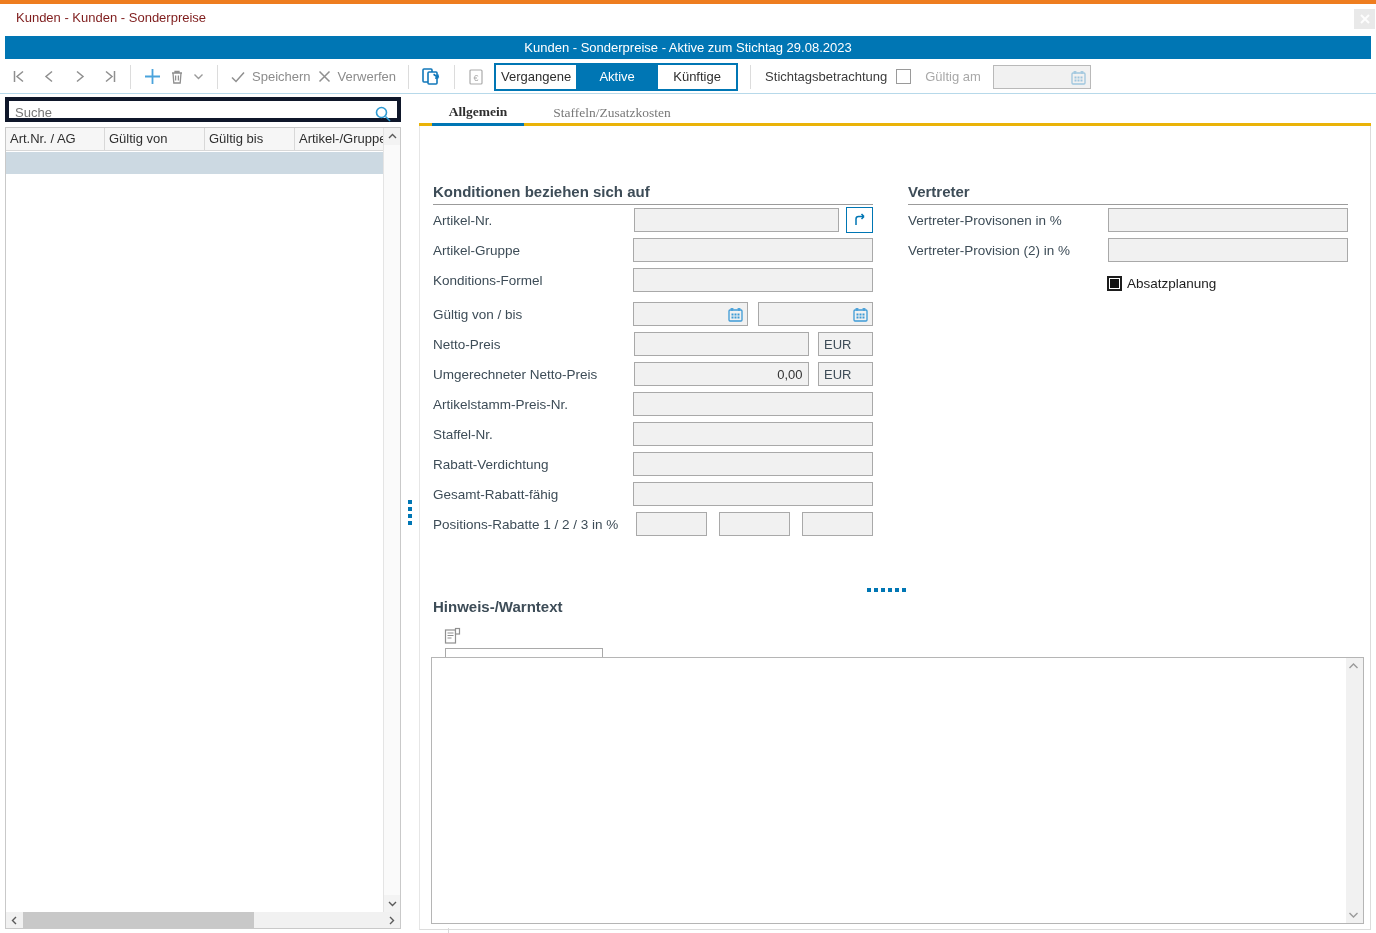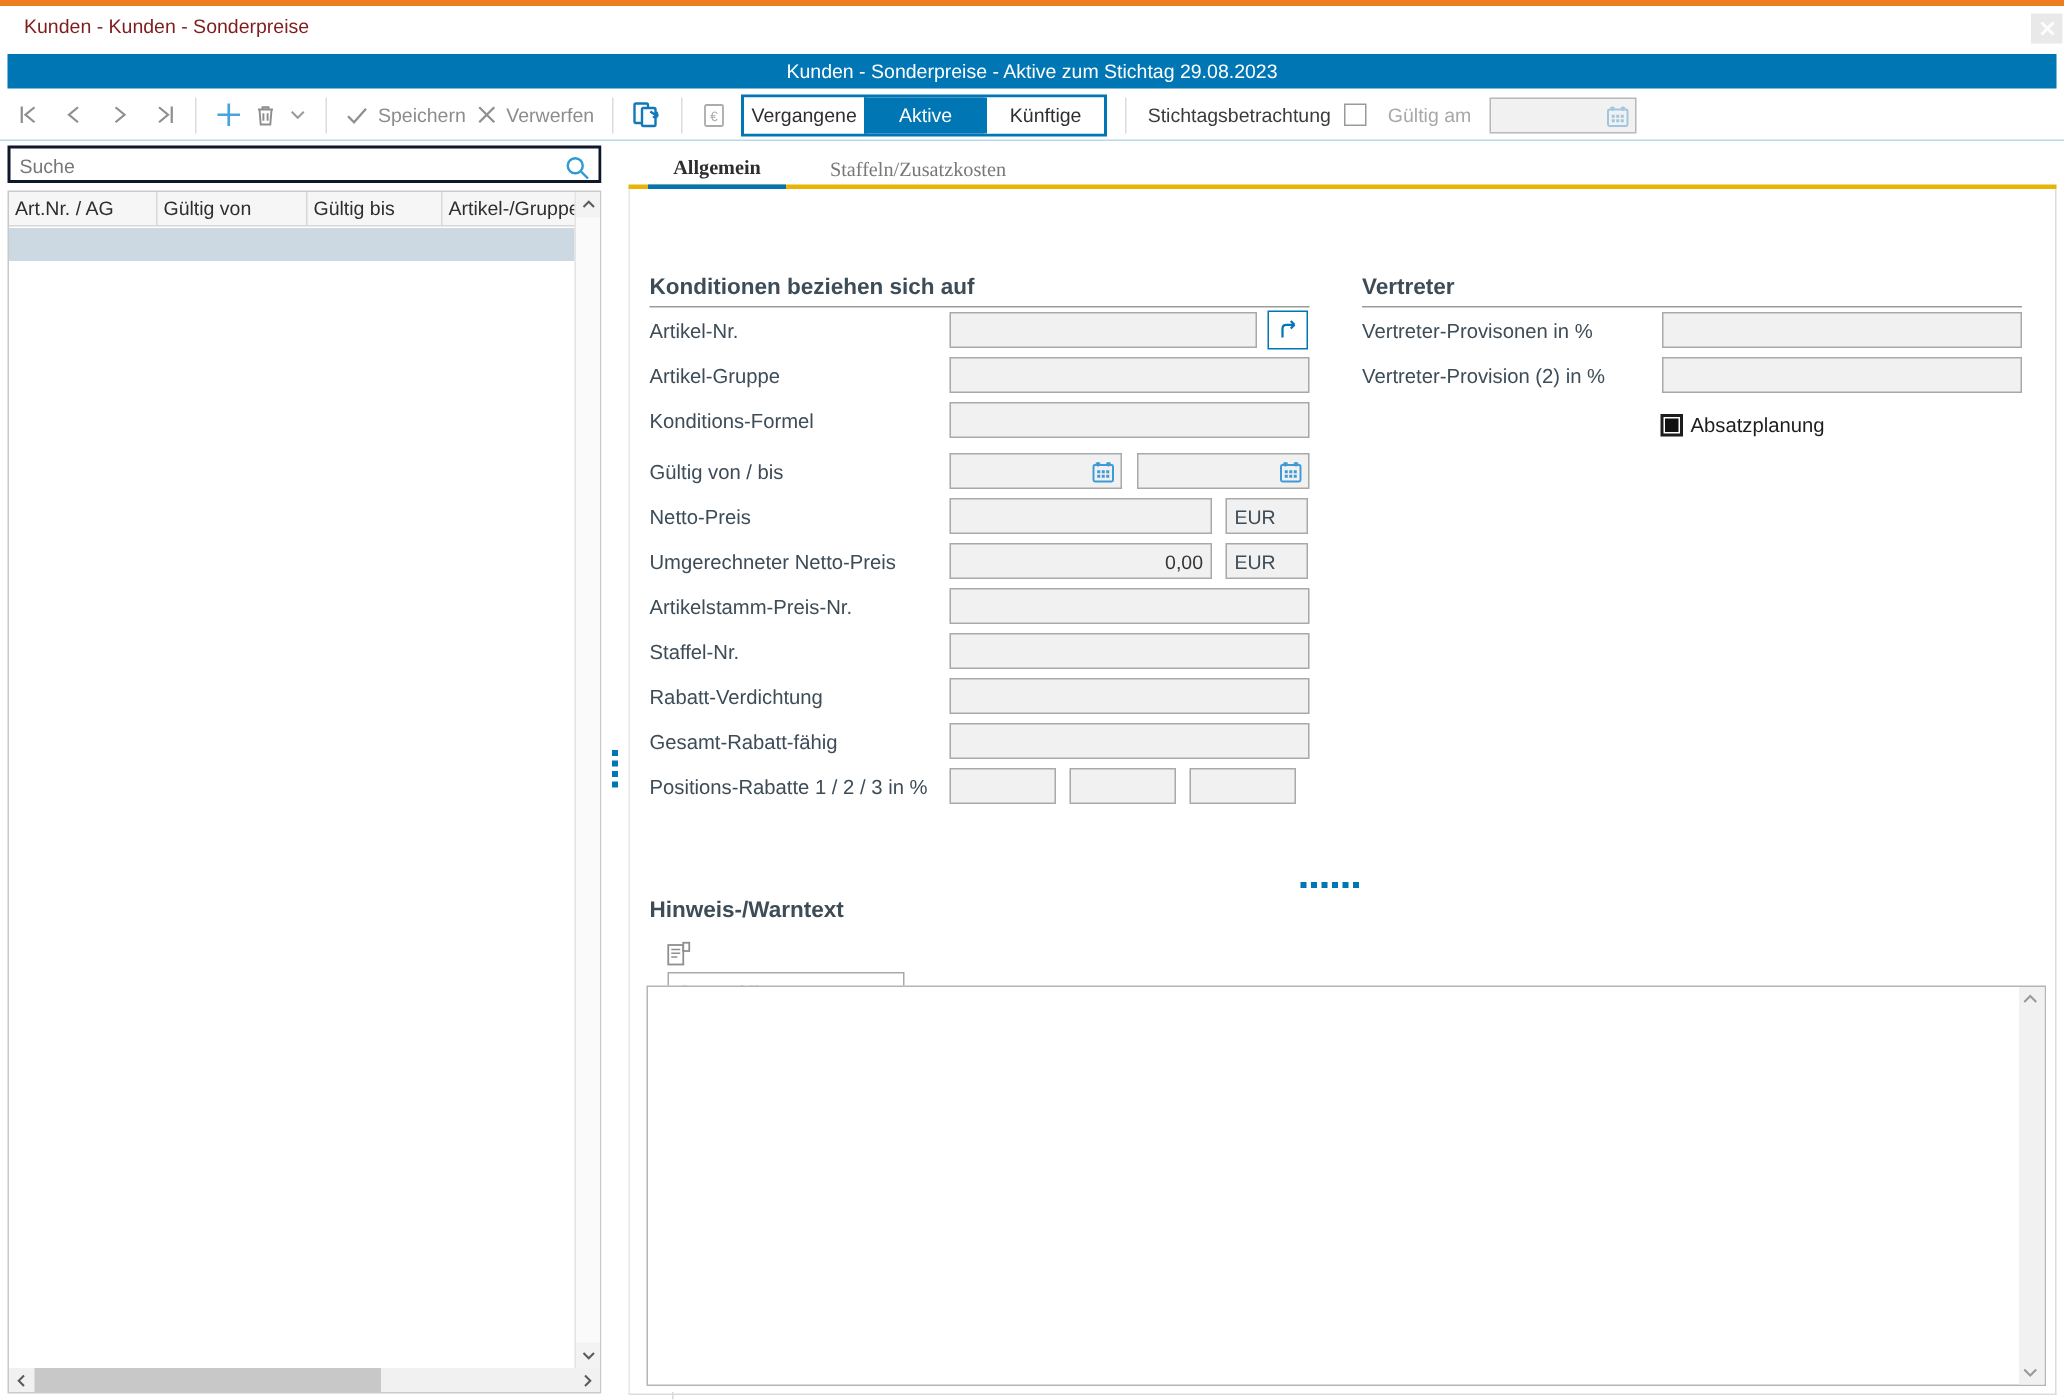--- a/index.html
+++ b/index.html
@@ -24,21 +24,21 @@
   .seg-btn + .seg-btn { border-left:2px solid #0076b4; }
   .seg-btn.active { background:#0076b4; color:#fff; }
   .tb-label { font-size:13px; color:#3c3c3c; margin-left:14px; flex:0 0 auto; }
   .tb-label.disabled { color:#a8a8a8; }
   .checkbox { width:15px; height:15px; border:1px solid #9a9a9a; background:#fff; margin-left:9px; flex:0 0 auto; }
   .date-input { position:relative; width:98px; height:24px; background:#f1f1f1; border:1px solid #b9b9b9; margin-left:12px; flex:0 0 auto; }
   .date-input .cal { position:absolute; right:3px; top:3px; }
   .toolbar-underline { position:absolute; left:0; top:93px; width:1376px; height:1px; background:#b7d9ea; }
 
   
-  .search-box { position:absolute; left:5px; top:97px; width:396px; height:25px; border:2px solid #0f172a; background:#fff; }
+  .search-box { position:absolute; left:5px; top:97px; width:396px; height:25px; border:4px solid #0f172a; background:#fff; }
   .search-box input { position:absolute; left:6px; top:2px; width:360px; height:19px; border:none; outline:none; font-family:inherit; font-size:13px; color:#444; background:transparent; }
   .search-box input::placeholder { color:#767676; opacity:1; }
   .search-box .mag { position:absolute; right:5px; top:4px; }
 
   .list-box { position:absolute; left:5px; top:127px; width:396px; height:802px; border:1px solid #c9c9c9; background:#fff; }
   .list-header { position:absolute; left:0; top:0; width:378px; height:23px; background:#f6f6f6; border-bottom:1px solid #d8d8d8; display:flex; }
   .col-h { font-size:13px; color:#2e2e2e; padding:3px 0 0 4px; border-right:1px solid #d8d8d8; overflow:hidden; white-space:nowrap; flex:0 0 auto; }
   .sel-row { position:absolute; left:0; top:24px; width:378px; height:22px; background:#ccd9e2; }
   .vscroll { position:absolute; right:0; top:0; bottom:16px; width:17px; background:#fafafa; border-left:1px solid #e4e4e4; }
   .vscroll .arr-top { position:absolute; top:0; left:0; width:16px; height:17px; background:#f3f3f3; display:flex; align-items:center; justify-content:center; }
@@ -57,21 +57,21 @@
   .tab { position:absolute; top:3px; height:26px; background:none; border:none; font-family:inherit; font-size:13.5px; }
   .tab.active { left:13px; width:92px; color:#2e2e2e; font-weight:bold; border-bottom:3px solid #0076b4; }
   .tab.inactive { left:118px; width:150px; color:#787878; }
   .panel-body { position:absolute; left:419px; top:126px; width:952px; height:804px; border-right:1px solid #dcdcdc; border-bottom:1px solid #dcdcdc; border-left:1px solid #e6e6e6; background:#fff; }
 
   .form-col { position:absolute; top:17px; width:440px; }
   .form-col.lft { left:13px; }
   .form-col.rgt { left:488px; }
   .sec-title { font-size:15px; font-weight:bold; color:#3d4c57; padding-bottom:4px; border-bottom:1px solid #9b9b9b;margin-top:40px; }
   .sec-title.mt { margin-top:33px; }
-  .frow { display:flex; align-items:center; height:30px; }
+  .frow { display:flex; align-items:center; height:30px;justify-content:space-between; }
   .frow:first-of-type { margin-top:4px; }
   .flabel { width:200px; font-size:13.5px; color:#3d4c57; flex:0 0 auto; }
   .finput { height:24px; background:#f1f1f1; border:1px solid #a9a9a9; font-family:inherit; font-size:13px; color:#333; padding:0 5px; }
   .w-full { width:240px; }
   .w-mid  { width:175px; }
   .w-sm   { width:71px; }
   .num { text-align:right; }
   .cur-box { width:55px; height:24px; background:#f1f1f1; border:1px solid #a9a9a9; font-size:13px; color:#3d4c57; display:flex; align-items:center; padding-left:5px; margin-left:9px; }
   .gap9 { margin-left:9px; }
   .dfield { position:relative; width:115px; height:24px; background:#f1f1f1; border:1px solid #a9a9a9; }

